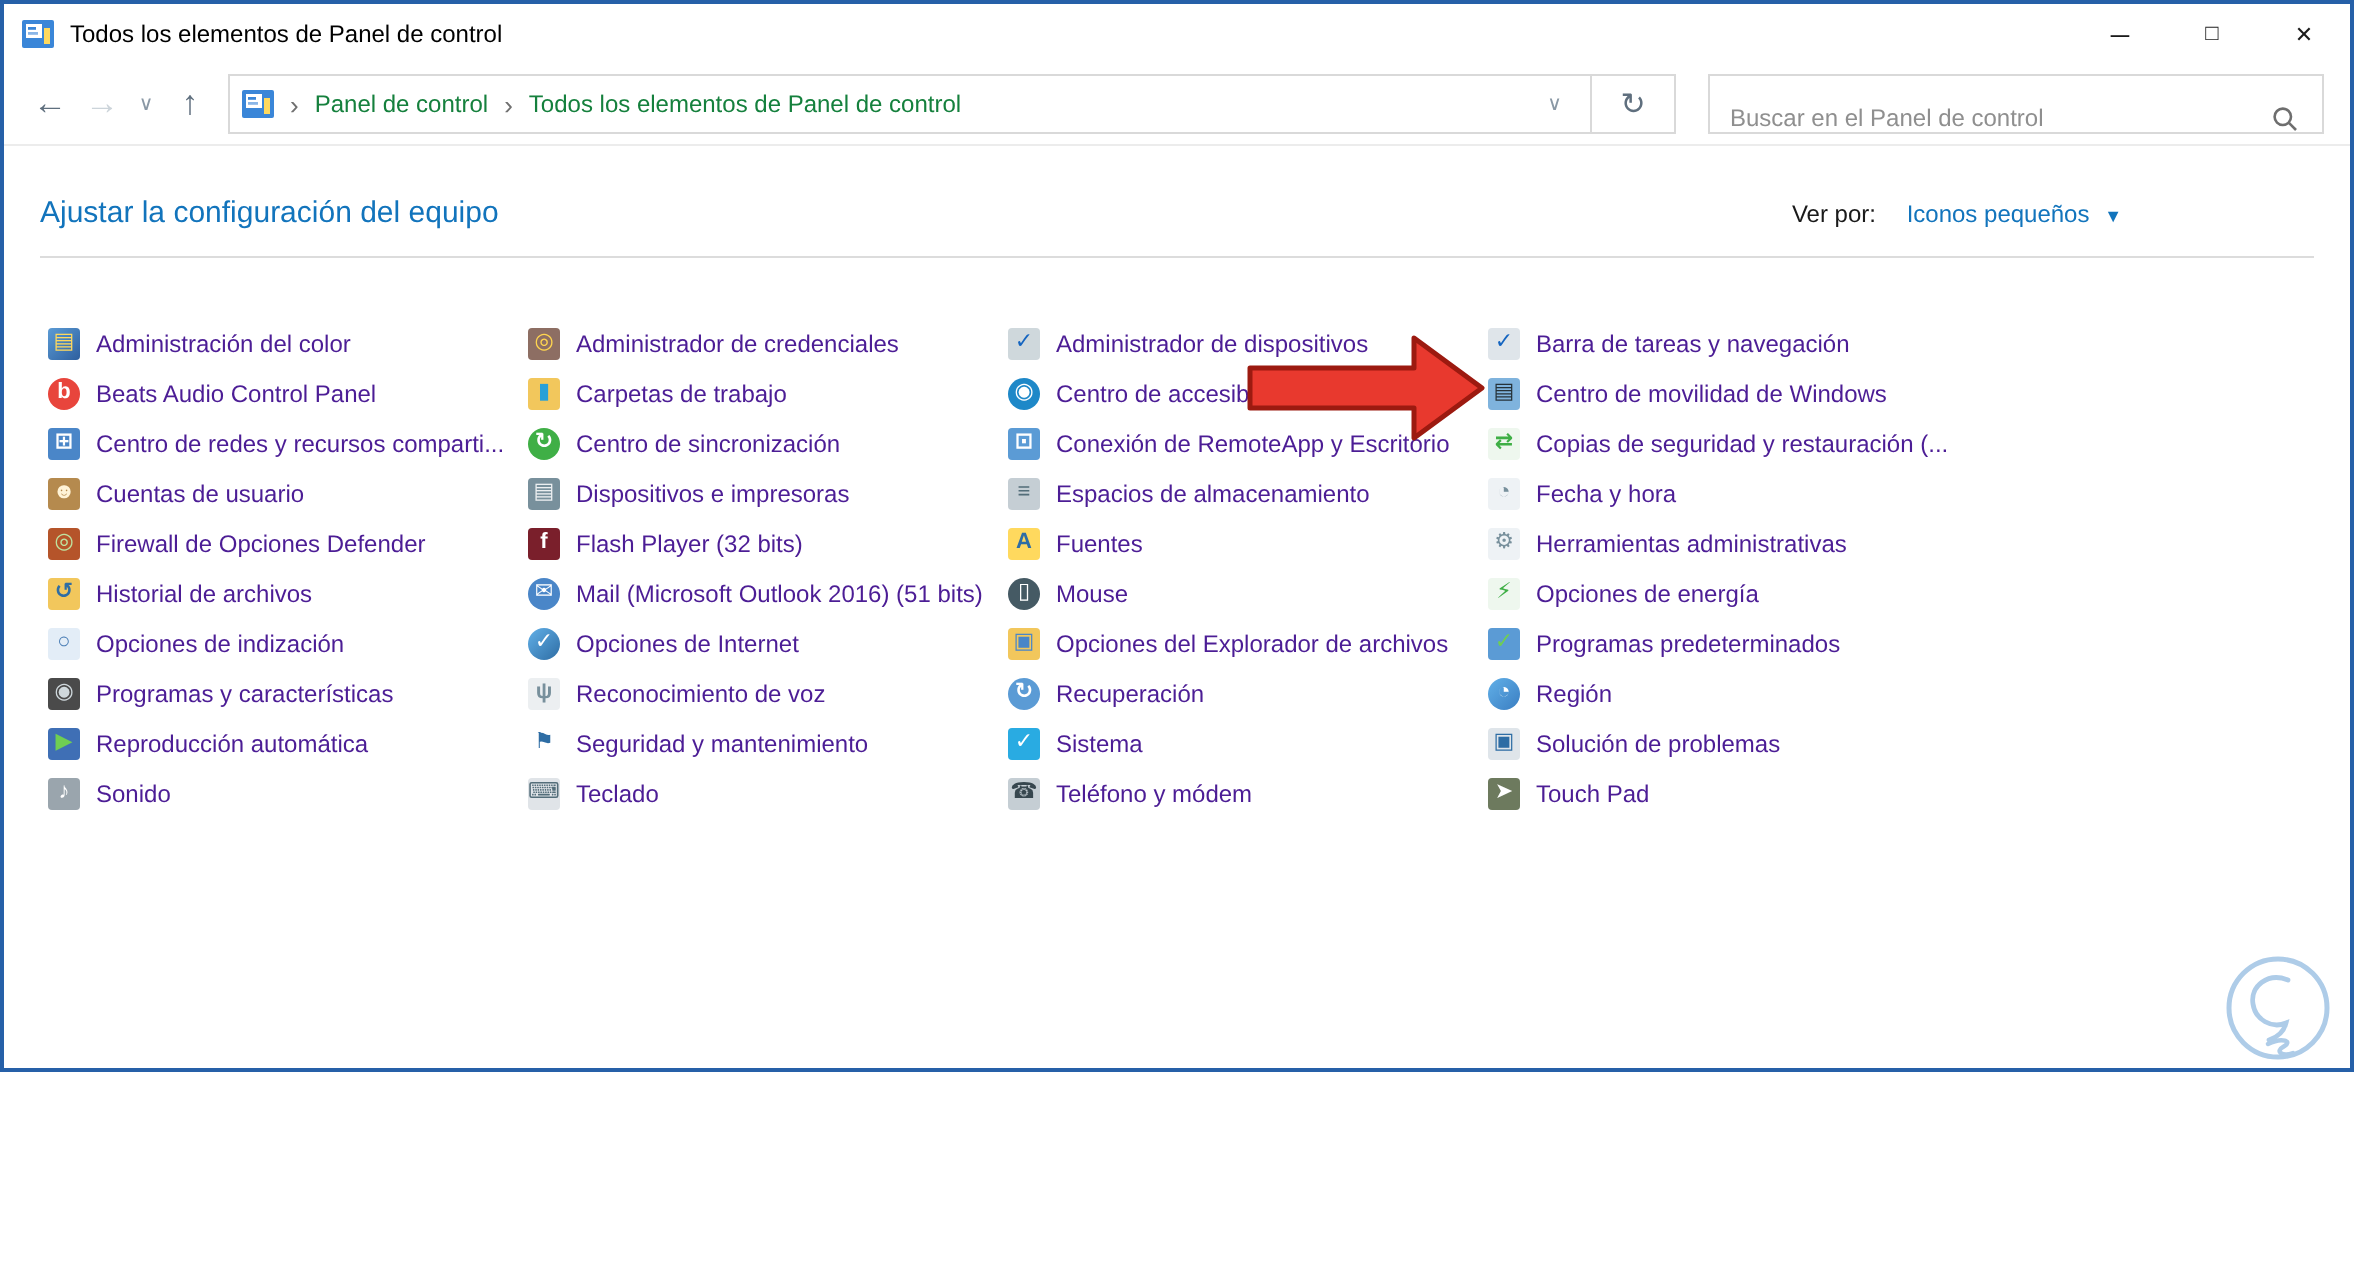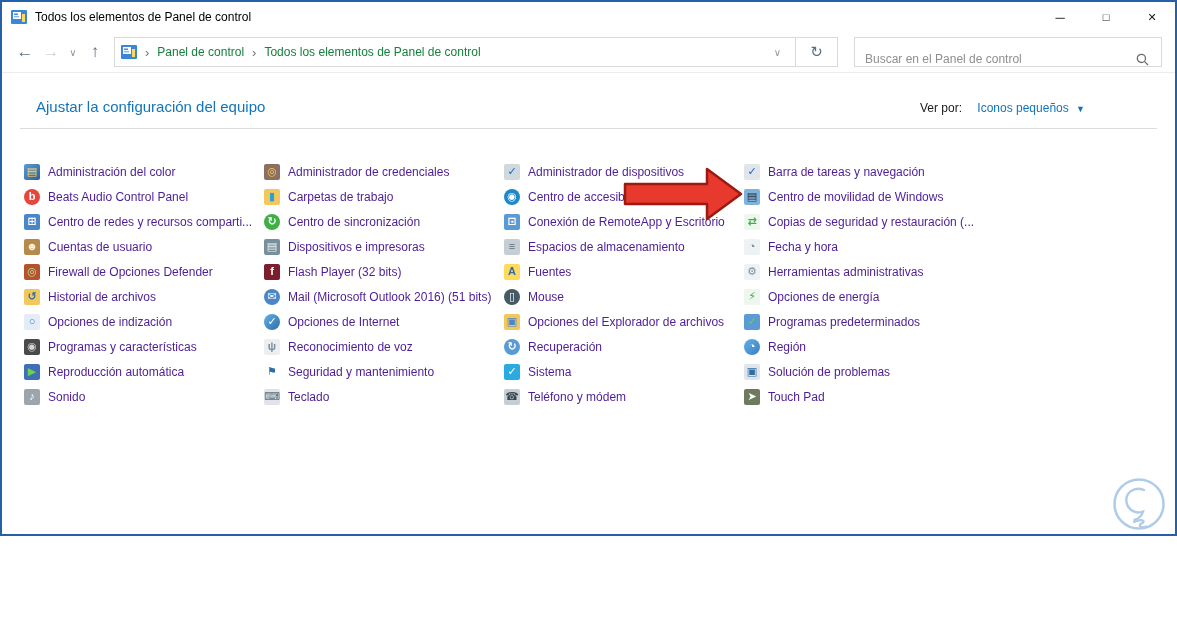--- a/index.html
+++ b/index.html
@@ -35,22 +35,22 @@
                  display:flex; align-items:center; justify-content:center;
                  font-size:15px; color:#5f6f7e; }
   .searchbox { margin-left:16px; flex:1; height:30px; border:1px solid #d9d9d9;
                display:flex; align-items:flex-end; background:#fff; }
   .searchbox input { flex:1; border:none; outline:none; font-size:12px; color:#222;
                      padding:0 10px; font-family:inherit; }
   .searchbox input::placeholder { color:#8f8f8f; }
   .searchbox .mag { padding:0 12px; display:flex; align-items:center; }
   
   .header-row { margin:25px 18px 0 18px; display:flex; align-items:baseline; }
-  .page-title { font-size:15px; font-weight:400; color:#1274bc;margin-left:16px; }
-  .viewby { margin-left:auto; margin-right:72px; font-size:12px; }
+  .page-title { font-size:15px; font-weight:400; color:#1274bc; }
+  .viewby { margin-left:auto; margin-right:96px; font-size:12px; }
   .viewby .vb-label { color:#1a1a1a; margin-right:12px; }
   .viewby .vb-link { color:#1274bc; cursor:default; }
   .viewby .vb-caret { color:#1274bc; font-size:9px; margin-left:4px; }
   .separator { margin:13px 18px 0 18px; border-top:1px solid #dcdcdc; }
   
   .grid { margin:30px 0 0 22px; display:flex; }
   .col { width:240px; }
   .item { height:25px; display:flex; align-items:center; cursor:default; }
   .icn { width:16px; height:16px; border-radius:2px; display:flex; align-items:center;
          justify-content:center; font-size:11px; font-weight:bold; line-height:1;

